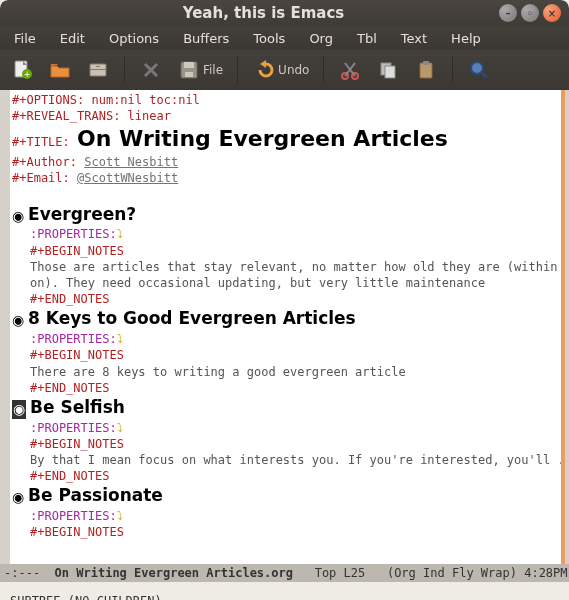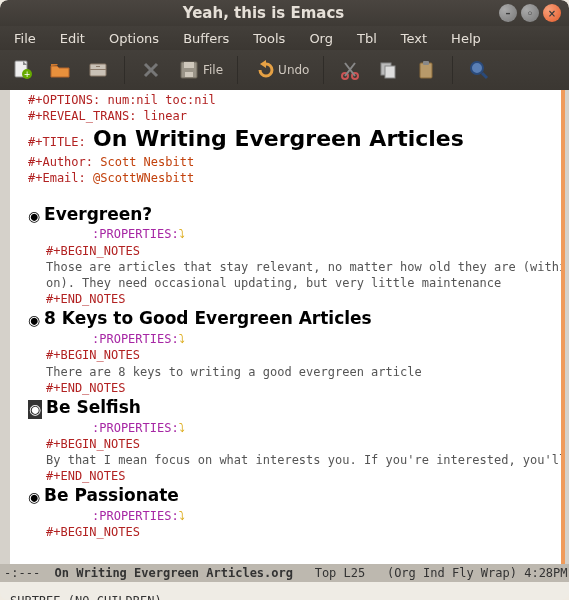--- a/index.html
+++ b/index.html
@@ -80,36 +80,36 @@
     background: #d5d1ca;
     flex-shrink: 0;
   }
   .editor {
     flex: 1;
     font-family: "DejaVu Sans Mono", monospace;
     font-size: 12px;
     line-height: 1.35;
     color: #333;
     overflow: hidden;
-    padding-left: 18px;
+    padding-left: 2px;
     padding-top: 2px;
   }
   .editor .line { white-space: pre; }
   .cmt { color: #b22222; }
-  .link { color: #c2410c; }
+  .link { color: #737373; text-decoration: underline; }
   .head-block { color: #000; font-family: "DejaVu Sans", sans-serif; }
   .h1 { font-size: 22px; font-weight: bold; }
   .hs { font-size: 17px; font-weight: bold; display:inline-block; line-height:1.4;}
   .bullet { font-size: 14px; display:inline-block; vertical-align: -1px; }
   .cursor-box {
     display: inline-block;
     background: #333; color: #fff;
     width: auto; padding: 0 1px;
   }
-  .prop { color: #a626a4; margin-left: 46px; }
+  .prop { color: #a626a4; }
   .arrow { color: #d8a200; }
   .notes-kw { color: #b22222; }
   .body-txt { color: #555; }
   .indent1 { padding-left: 18px; }
   
   .modeline {
     height: 18px;
     background: #bdb8af;
     font-family: "DejaVu Sans Mono", monospace;
     font-size: 12px;

